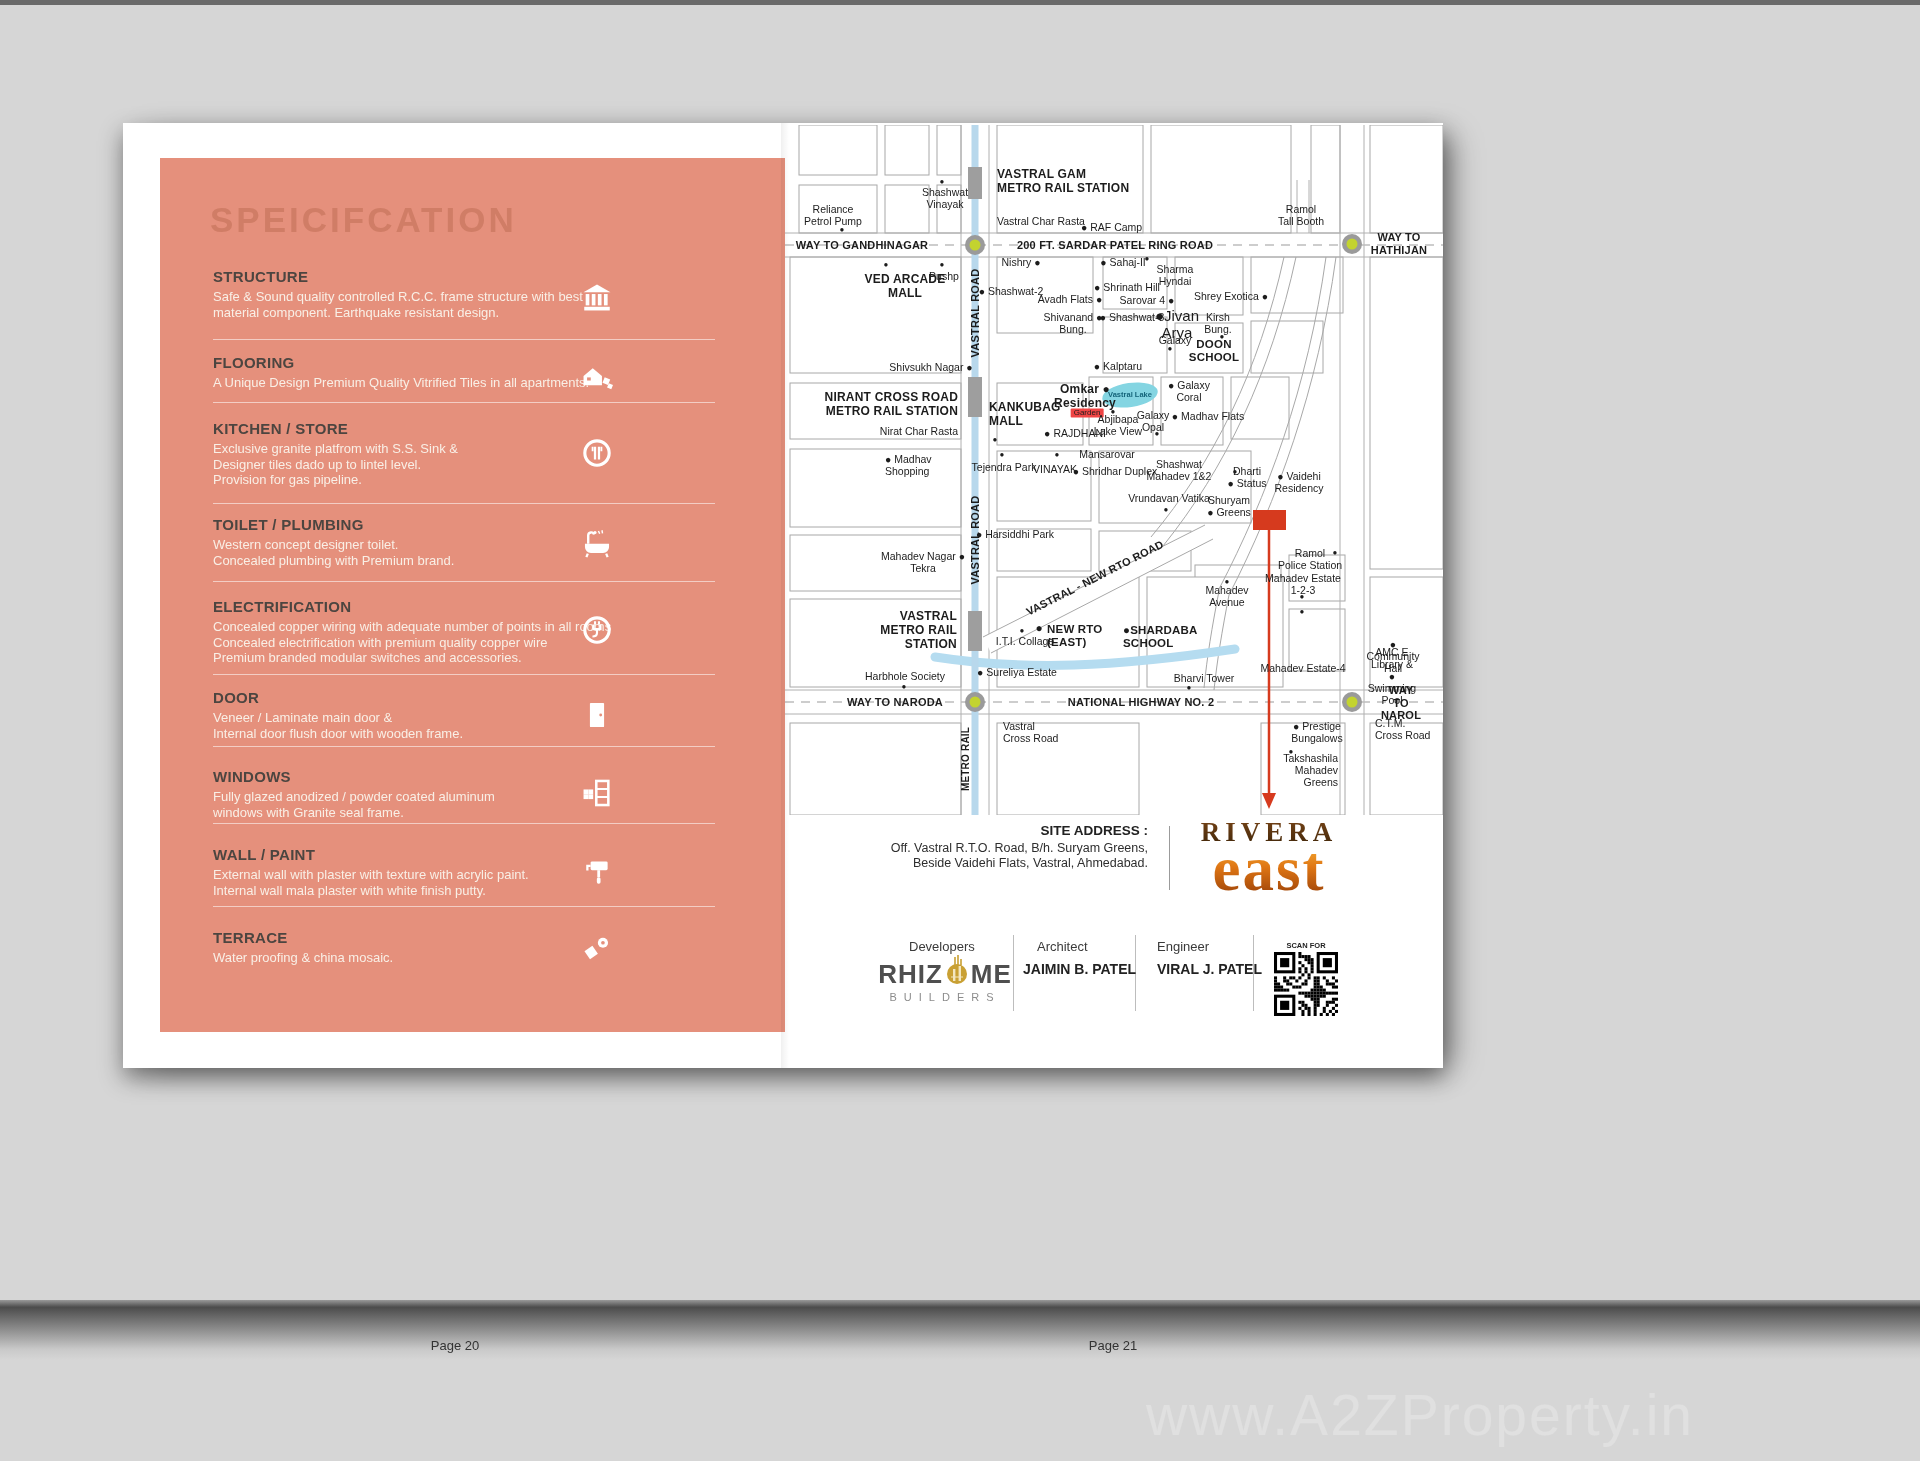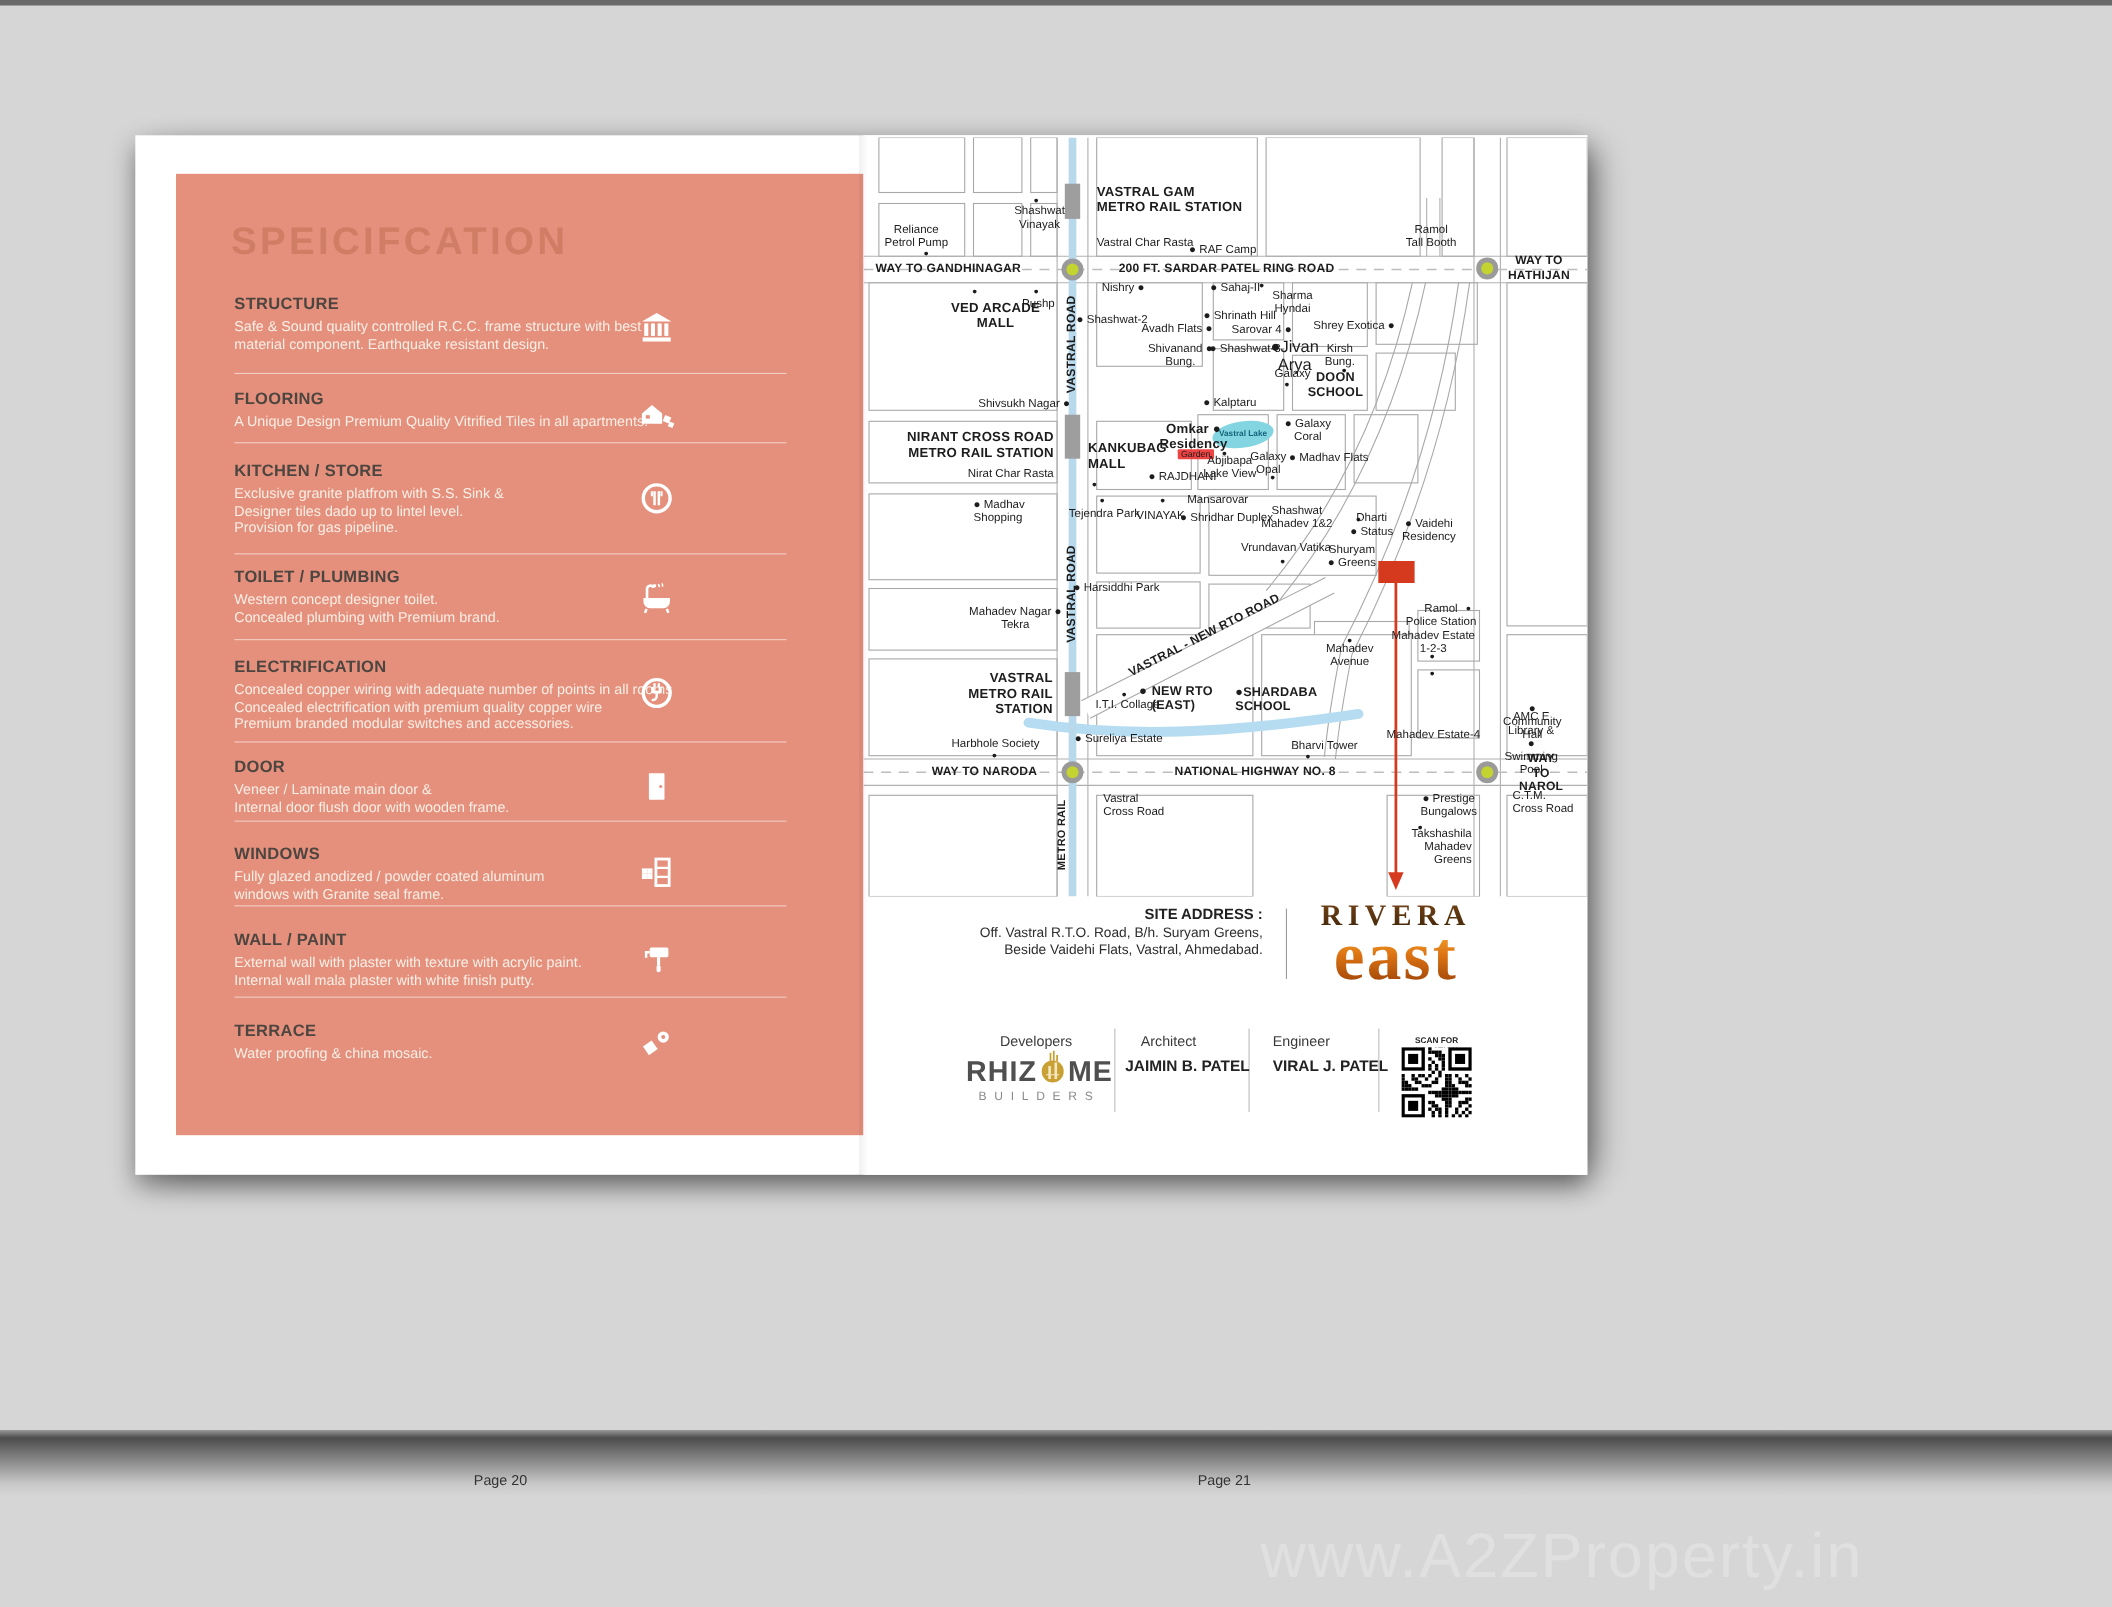--- a/index.html
+++ b/index.html
@@ -408,21 +408,21 @@
 Police Station</span>
           <span class="map-label" style="left: 518px; top: 459px; font-size: 10.5px; transform: translate(-50%, -50%);">Mahadev Estate
 1-2-3</span>
           <span class="map-label" style="left: 517px; top: 472px; font-size: 8px; transform: translate(-50%, -50%);">●</span>
           <span class="map-label" style="left: 517px; top: 487px; font-size: 8px; transform: translate(-50%, -50%);">●</span>
           <span class="map-label" style="left: 518px; top: 498px; font-size: 10.5px; transform: translate(-50%, -50%); margin-top: 45px;">Mahadev Estate-4</span>
           <span class="map-label" style="left: 608px; top: 531px; font-size: 10.5px; transform: translate(-50%, -50%);">● Community Hall</span>
           <span class="map-label" style="left: 607px; top: 551px; font-size: 10.5px; transform: translate(-50%, -50%);">AMC E Library &amp;
 ● Swimming Pool</span>
           <span class="map-label bold" style="left: 110px; top: 577px; font-size: 11px; transform: translate(-50%, -50%);">WAY TO NARODA</span>
-          <span class="map-label bold" style="left: 356px; top: 577px; font-size: 11px; transform: translate(-50%, -50%);">NATIONAL HIGHWAY NO. 8</span>
+          <span class="map-label bold" style="left: 356px; top: 577px; font-size: 11px; transform: translate(-50%, -50%);">NATIONAL HIGHWAY NO. 2</span>
           <span class="map-label bold" style="left: 616px; top: 578px; font-size: 11px; transform: translate(-50%, -50%);">WAY TO NAROL</span>
           <span class="map-label" style="left: 218px; top: 607px; font-size: 10.5px; text-align: left; transform: translate(0px, -50%);">Vastral
 Cross Road</span>
           <span class="map-label bold" style="left: 181px; top: 634px; font-size: 10px; transform: translate(-50%, -50%) rotate(-90deg);">METRO RAIL</span>
           <span class="map-label" style="left: 532px; top: 607px; font-size: 10.5px; transform: translate(-50%, -50%);">● Prestige
 Bungalows</span>
           <span class="map-label" style="left: 506px; top: 627px; font-size: 8px; transform: translate(-50%, -50%);">●</span>
           <span class="map-label" style="left: 553px; top: 645px; font-size: 10.5px; text-align: right; transform: translate(-100%, -50%);">Takshashila
 Mahadev
 Greens</span>

